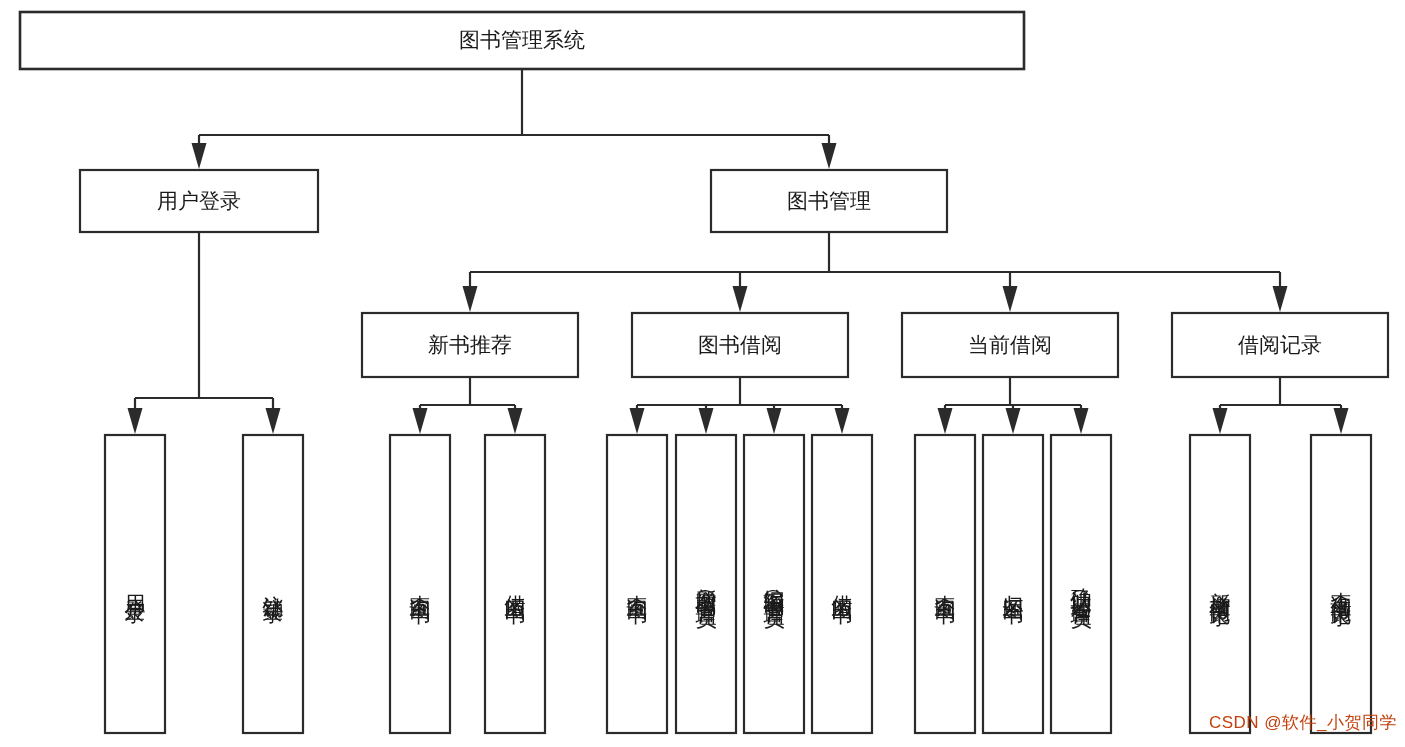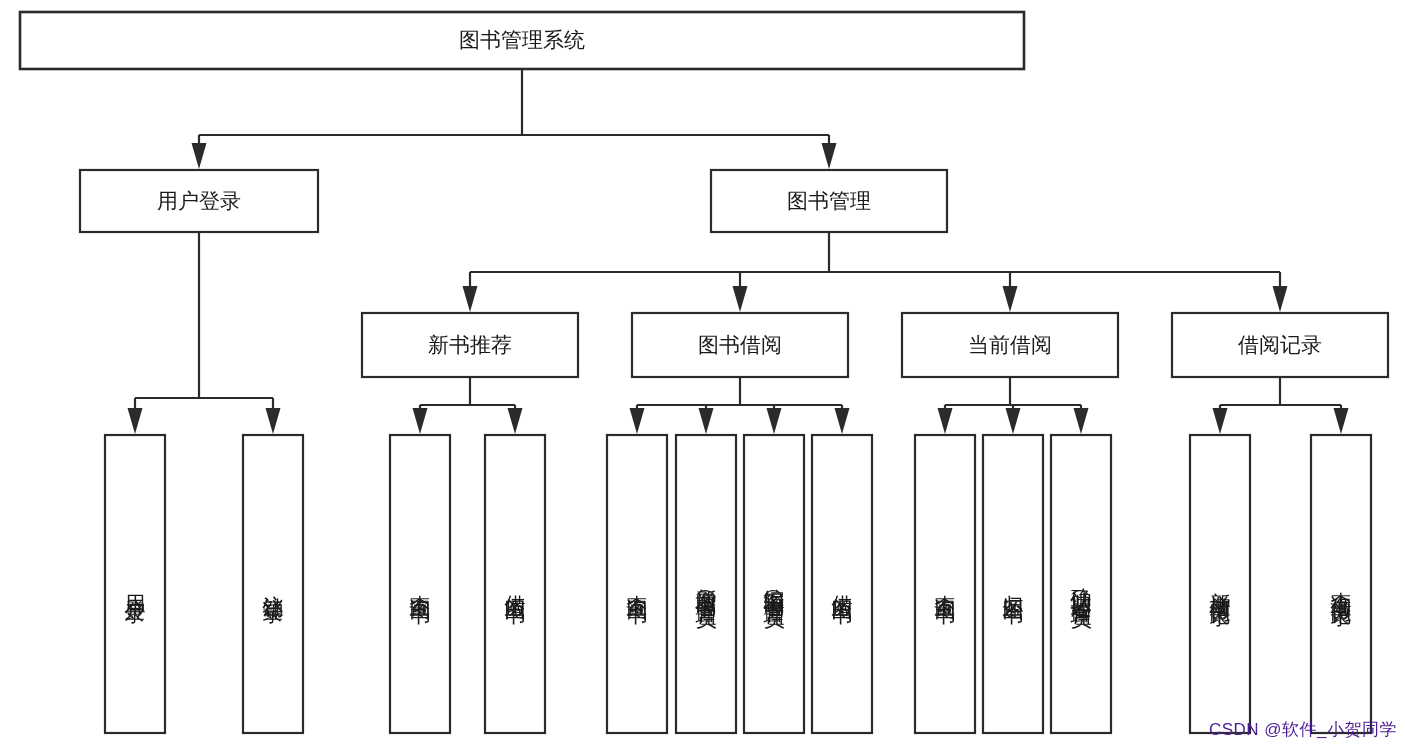--- a/index.html
+++ b/index.html
@@ -64,24 +64,24 @@
     font-size: 21px;
     line-height: 1.05;
     letter-spacing: 3px;
     color: #1a1a1a;
     white-space: nowrap;
     pointer-events: none;
   }
   #watermark {
     position: absolute;
     right: 8px;
-    bottom: 6px;
+    bottom: 13px;
     font-family: "Liberation Sans", "DejaVu Sans", sans-serif;
     font-size: 17px;
-    color: #4c1d95;
+    color: #c2410c;
     letter-spacing: 0.5px;
     user-select: none;
   }
 </style>
 </head>
 <body>
 
 <div id="diagram-root">
 
   <svg id="tree-svg" viewBox="0 0 1405 747" xmlns="http://www.w3.org/2000/svg">

